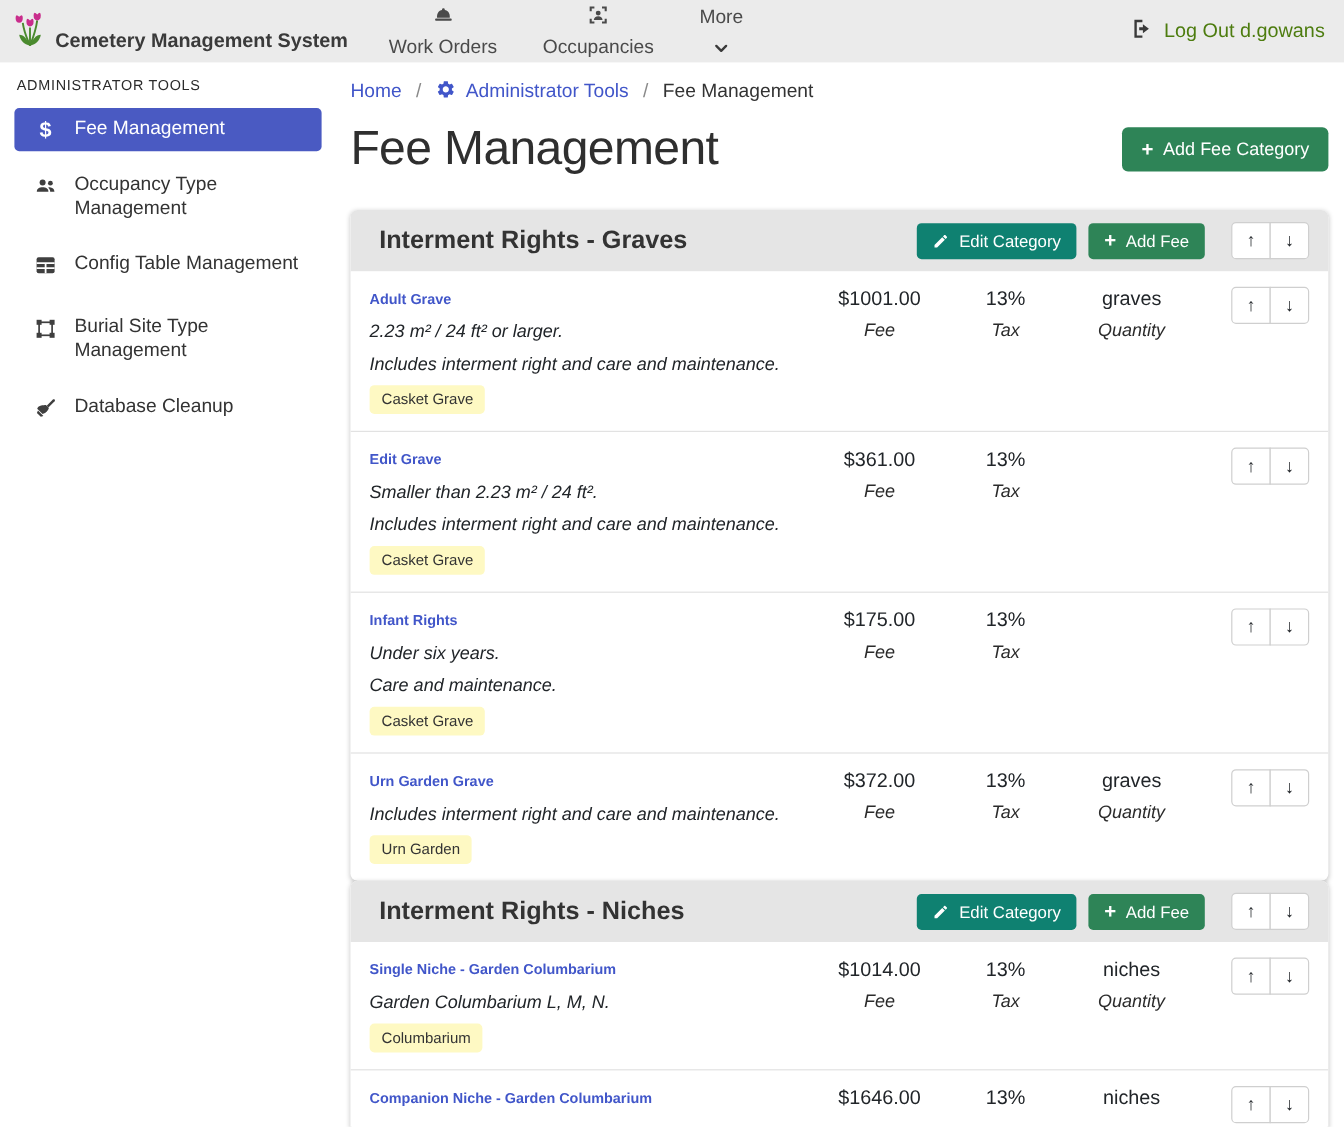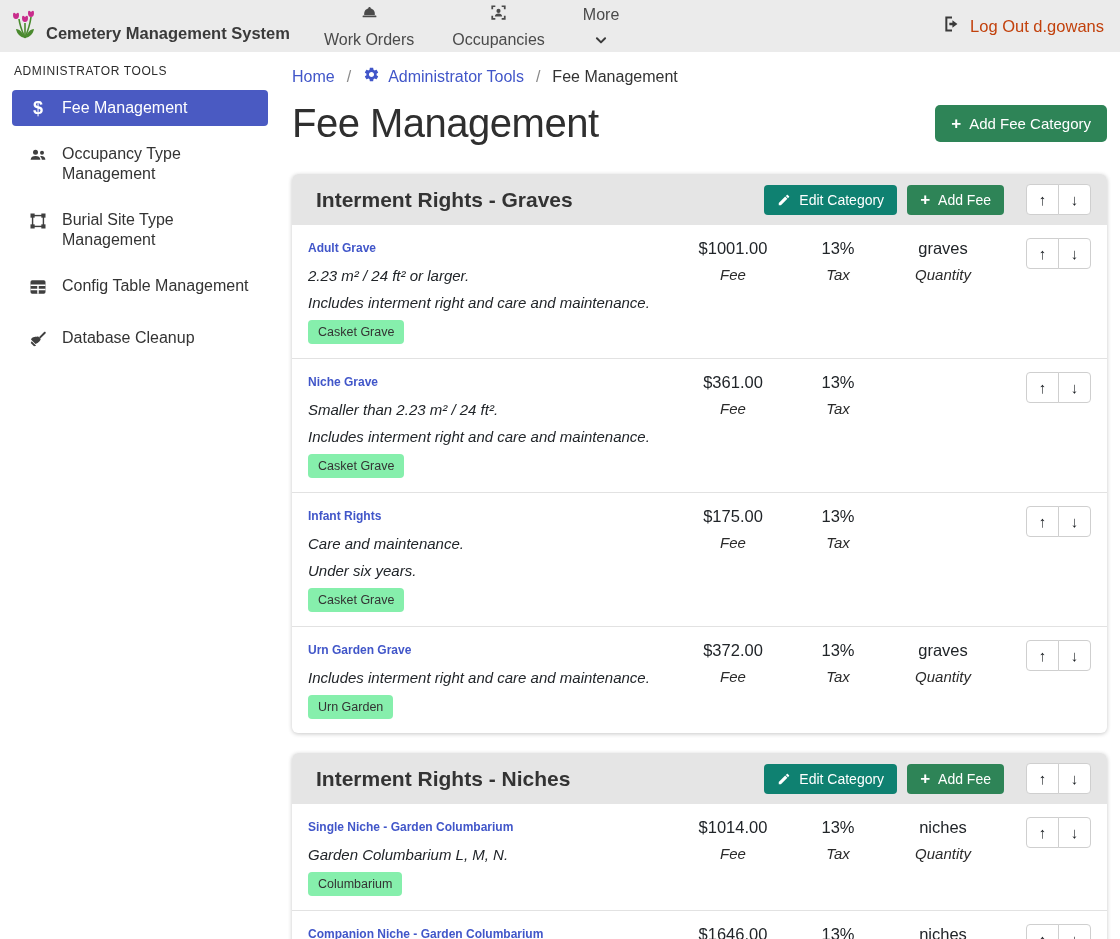--- a/index.html
+++ b/index.html
@@ -26,21 +26,21 @@
   }
   .nav-left { display: flex; align-items: center; }
   .brand { display: flex; align-items: flex-end; gap: 8px; margin-right: 34px; cursor: pointer; }
   .brand-title { font-weight: bold; font-size: 16.5px; color: #3a3a3a; }
   .nav-item {
     display: flex; align-items: center; gap: 9px;
     color: #4a4a4a; font-size: 16px; margin-right: 38px; cursor: pointer; flex-direction: column;
   }
   .nav-item .icon svg { display: block; }
   .nav-right { display: flex; align-items: center; }
-  .logout { display: flex; align-items: center; gap: 8px; color: #c2410c; font-size: 16.5px; cursor: pointer; }
+  .logout { display: flex; align-items: center; gap: 8px; color: #4d7c0f; font-size: 16.5px; cursor: pointer; }
 
   
   .layout { display: flex; align-items: flex-start; }
 
   
   .sidebar { width: 280px; flex: 0 0 280px; padding: 12px 12px 0 12px; }
   .sidebar-heading {
     font-size: 12px; letter-spacing: .6px; color: #2b2b2b;
     padding: 0 2px; margin-bottom: 12px; text-transform: uppercase;
   }
@@ -80,21 +80,21 @@
   .arrow-btn {
     width: 33px; height: 31px; background: #fff; border: 1px solid #cfcfcf;
     color: #212529; font-size: 15px; cursor: pointer; font-family: inherit;
     display: inline-flex; align-items: center; justify-content: center;
   }
   .arrow-btn:first-child { border-radius: 4px 0 0 4px; }
   .arrow-btn:last-child  { border-radius: 0 4px 4px 0; margin-left: -1px; }
 
   
   .card {
-    border-radius: 6px; margin-bottom: 20px;
+    border-radius: 6px; 
     box-shadow: 0 1px 4px rgba(0,0,0,.22);
     overflow: hidden; background: #fff;
   }
   .card-header {
     background: #e5e5e5; padding: 10px 16px 10px 24px;
     display: flex; align-items: center; justify-content: space-between;
   }
   .card-title { font-size: 21px; font-weight: bold; color: #333; }
   .header-actions { display: flex; align-items: center; gap: 10px; }
 
@@ -103,21 +103,21 @@
     grid-template-columns: 1fr 120px 90px 120px 88px;
     padding: 13px 16px 8px;
     border-bottom: 1px solid #e2e2e2;
     align-items: start;
   }
   .fee-row:last-child { border-bottom: none; }
   .fee-name { color: #4156c9; font-weight: bold; font-size: 12px; line-height: 20px; display: inline-block; cursor: pointer; }
   .fee-desc { font-size: 15px; line-height: 18px; color: #212529; margin-top: 9px; font-style: italic; }
   .fee-badges { margin-top: 8px; }
   .badge {
-    display: inline-block; background: #86efac; color: #333;
+    display: inline-block; background: #fef9c3; color: #333;
     font-size: 12.5px; line-height: 16px; padding: 4px 10px;
     border-radius: 4px; margin: 0 6px 6px 0;
   }
   .metric { text-align: center; }
   .metric .value { font-size: 16.5px; color: #212529; line-height: 20px; }
   .metric .label { font-size: 15px; color: #2b2b2b; margin-top: 8px; font-style: italic; }
   .arrow-cell { display: flex; justify-content: flex-end; }
   .arrow-cell .arrow-group { margin-left: 0; }
 </style>
 </head>
@@ -209,39 +209,39 @@
           <path d="M3.2 17.4c0-2.8 2.6-4.2 5.8-4.2s5.8 1.4 5.8 4.2v.4H3.2z"></path>
           <circle cx="16.8" cy="9.2" r="2.4"></circle>
           <path d="M16.1 13.3c2.7.2 4.7 1.6 4.7 4.1v.4h-4.2c0-1.9-.8-3.2-2-4.1.5-.3 1-.4 1.5-.4z"></path>
         </svg>
       </span>
       <span>Occupancy Type Management</span>
     </div>
 
     <div class="side-item">
       <span class="icon">
+        <svg width="20" height="20" viewBox="0 0 24 24">
+          <rect x="3" y="4" width="18" height="16" rx="2" fill="currentColor"></rect>
+          <path d="M3 10h18M12 10v10M3 15h18" stroke="#fff" stroke-width="1.8" fill="none"></path>
+        </svg>
+      </span>
+      <span>Config Table Management</span>
+    </div>
+
+    <div class="side-item">
+      <span class="icon">
         <svg width="20" height="20" viewBox="0 0 24 24" fill="currentColor">
           <rect x="5.5" y="5.5" width="13" height="13" fill="none" stroke="currentColor" stroke-width="1.7"></rect>
           <rect x="3" y="3" width="5" height="5"></rect>
             <rect x="16" y="3" width="5" height="5"></rect>
           <rect x="3" y="16" width="5" height="5"></rect>
             <rect x="16" y="16" width="5" height="5"></rect>
         </svg>
       </span>
       <span>Burial Site Type Management</span>
-    </div>
-
-    <div class="side-item">
-      <span class="icon">
-        <svg width="20" height="20" viewBox="0 0 24 24">
-          <rect x="3" y="4" width="18" height="16" rx="2" fill="currentColor"></rect>
-          <path d="M3 10h18M12 10v10M3 15h18" stroke="#fff" stroke-width="1.8" fill="none"></path>
-        </svg>
-      </span>
-      <span>Config Table Management</span>
     </div>
 
     <div class="side-item">
       <span class="icon">
         <svg width="20" height="20" viewBox="0 0 24 24" fill="currentColor">
           <path d="M21 3.6c.5.5.5 1.2 0 1.7l-6.2 6.2-1.7-1.7L19.3 3.6c.5-.5 1.2-.5 1.7 0z"></path>
           <path d="M12.3 9.1l3 3c-.7 2.3-2.6 4.8-6.3 6L3.6 12.7c1.2-3.7 6.4-3.2 8.7-3.6z"></path>
           <path d="M4.4 14.6l5.4 5.4-2.6.8-3.9-3.9z"></path>
         </svg>
       </span>
@@ -322,21 +322,21 @@
     <div class="arrow-cell">
       <div class="arrow-group">
         <button class="arrow-btn up-glyph">↑</button>
         <button class="arrow-btn down-glyph">↓</button>
       </div>
     </div>
   </div>
 
   <div class="fee-row">
     <div class="fee-main">
-      <a class="fee-name">Niche Grave</a>
+      <a class="fee-name">Edit Grave</a>
       <div class="fee-descs">
                   <div class="fee-desc">Smaller than 2.23 m² / 24 ft².</div>
                   <div class="fee-desc">Includes interment right and care and maintenance.</div>
                 </div>
       <div class="fee-badges"><span class="badge">Casket Grave</span></div>
     </div>
     <div class="metric">
       <div class="value">$361.00</div>
       <div class="label">Fee</div>
     </div>
@@ -353,22 +353,22 @@
         <button class="arrow-btn up-glyph">↑</button>
         <button class="arrow-btn down-glyph">↓</button>
       </div>
     </div>
   </div>
 
   <div class="fee-row">
     <div class="fee-main">
       <a class="fee-name">Infant Rights</a>
       <div class="fee-descs">
+                  <div class="fee-desc">Under six years.</div>
                   <div class="fee-desc">Care and maintenance.</div>
-                  <div class="fee-desc">Under six years.</div>
                 </div>
       <div class="fee-badges"><span class="badge">Casket Grave</span></div>
     </div>
     <div class="metric">
       <div class="value">$175.00</div>
       <div class="label">Fee</div>
     </div>
     <div class="metric">
       <div class="value">13%</div>
       <div class="label">Tax</div>

